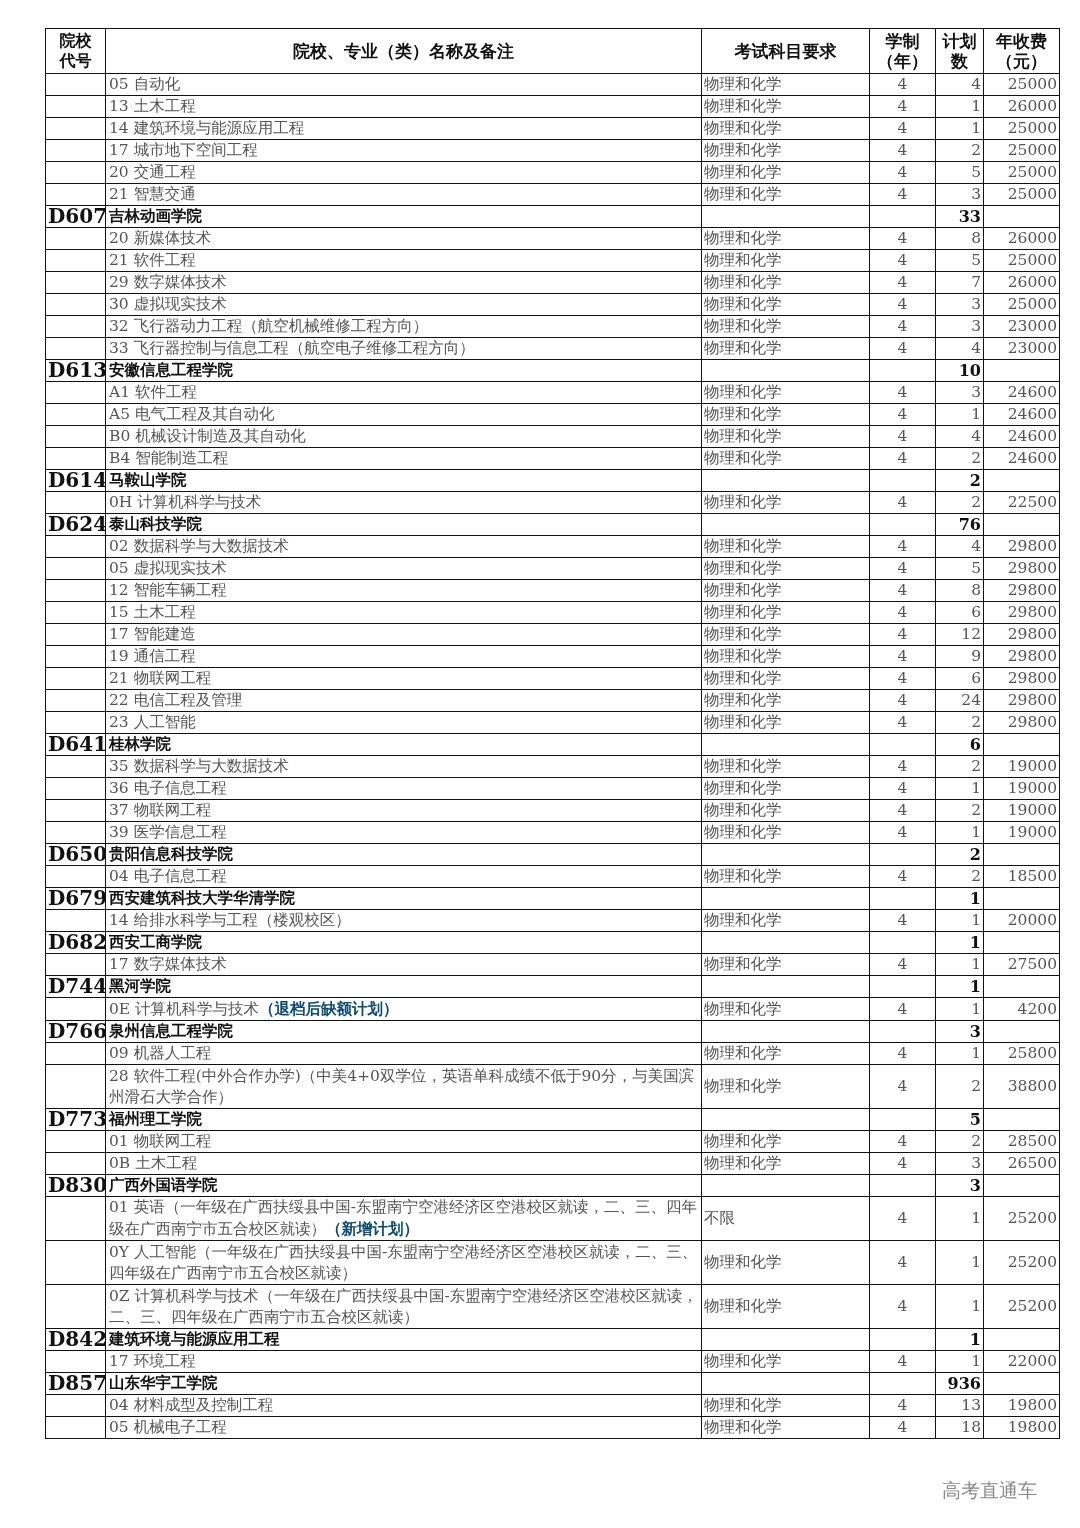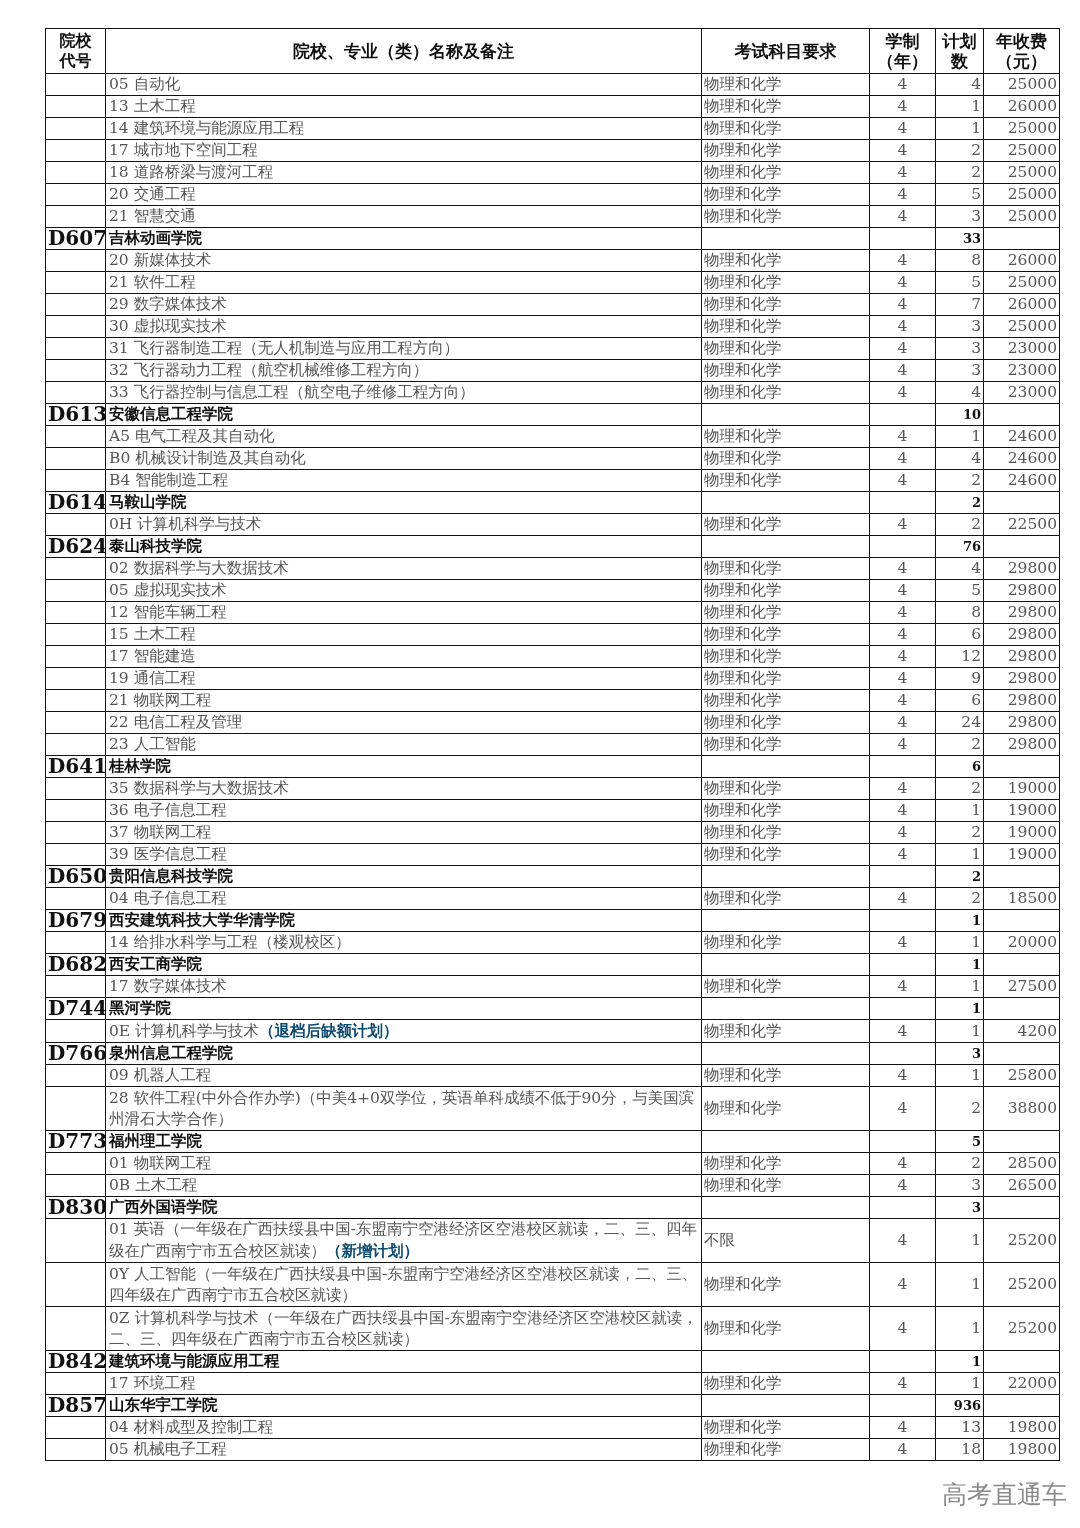--- a/index.html
+++ b/index.html
@@ -18,23 +18,23 @@
        line-height: 20px; font-family: "DejaVu Sans", "Liberation Sans", sans-serif; }
   th.hcode { font-size: 16px; line-height: 20px; }
   td { height: 22px; font-size: 15.5px; line-height: 21px; color: #555; white-space: nowrap; }
   tr.double td { height: 44px; }
   tr.double td.name { white-space: normal; line-height: 21px; }
   td.name { padding-left: 3px; }
   td.yrs { text-align: center; color: #555; }
   td.plan, td.fee { text-align: right; padding-right: 2px; }
   tr.school td { color: #111; font-weight: bold; font-family: "DejaVu Sans", "Liberation Sans", sans-serif; font-size: 15.5px; }
   tr.school td.code { font-family: "DejaVu Serif", "Liberation Serif", serif; font-size: 20px; padding-left: 2px; }
-  tr.school td.plan { font-family: "DejaVu Serif", "Liberation Serif", serif; font-size: 13px; }
+  tr.school td.plan { font-family: "DejaVu Serif", "Liberation Serif", serif; font-size: 16px; }
   .bold-note { color: #0c4a6e; font-weight: bold; }
-  .watermark { position: absolute; left: 942px; top: 1478px; font-size: 25px; color: #8a8a8a;
+  .watermark { position: absolute; left: 942px; top: 1478px; font-size: 19px; color: #8a8a8a;
                font-family: "DejaVu Sans", "Liberation Sans", sans-serif; letter-spacing: 0px;
                text-shadow: 0 0 1px #fff; }
 </style>
 </head>
 <body>
 
 <div class="table-wrap">
   <table>
     <colgroup>
       <col class="c-code">
@@ -82,28 +82,20 @@
         <tr class="major">
           <td class="code"></td>
           <td class="name"><span>17 城市地下空间工程</span></td>
           <td class="subj">物理和化学</td>
           <td class="yrs">4</td>
           <td class="plan">2</td>
           <td class="fee">25000</td>
         </tr>
         <tr class="major">
           <td class="code"></td>
-          <td class="name"><span>18 道路桥梁与渡河工程</span></td>
-          <td class="subj">物理和化学</td>
-          <td class="yrs">4</td>
-          <td class="plan">2</td>
-          <td class="fee">25000</td>
-        </tr>
-        <tr class="major">
-          <td class="code"></td>
           <td class="name"><span>20 交通工程</span></td>
           <td class="subj">物理和化学</td>
           <td class="yrs">4</td>
           <td class="plan">5</td>
           <td class="fee">25000</td>
         </tr>
         <tr class="major">
           <td class="code"></td>
           <td class="name"><span>21 智慧交通</span></td>
           <td class="subj">物理和化学</td>
@@ -146,28 +138,20 @@
         <tr class="major">
           <td class="code"></td>
           <td class="name"><span>30 虚拟现实技术</span></td>
           <td class="subj">物理和化学</td>
           <td class="yrs">4</td>
           <td class="plan">3</td>
           <td class="fee">25000</td>
         </tr>
         <tr class="major">
           <td class="code"></td>
-          <td class="name"><span>31 飞行器制造工程（无人机制造与应用工程方向）</span></td>
-          <td class="subj">物理和化学</td>
-          <td class="yrs">4</td>
-          <td class="plan">3</td>
-          <td class="fee">23000</td>
-        </tr>
-        <tr class="major">
-          <td class="code"></td>
           <td class="name"><span>32 飞行器动力工程（航空机械维修工程方向）</span></td>
           <td class="subj">物理和化学</td>
           <td class="yrs">4</td>
           <td class="plan">3</td>
           <td class="fee">23000</td>
         </tr>
         <tr class="major">
           <td class="code"></td>
           <td class="name"><span>33 飞行器控制与信息工程（航空电子维修工程方向）</span></td>
           <td class="subj">物理和化学</td>
@@ -175,20 +159,28 @@
           <td class="plan">4</td>
           <td class="fee">23000</td>
         </tr>
         <tr class="school">
           <td class="code">D613</td>
           <td class="name"><span>安徽信息工程学院</span></td>
           <td class="subj"></td>
           <td class="yrs"></td>
           <td class="plan">10</td>
           <td class="fee"></td>
+        </tr>
+        <tr class="major">
+          <td class="code"></td>
+          <td class="name"><span>A1 软件工程</span></td>
+          <td class="subj">物理和化学</td>
+          <td class="yrs">4</td>
+          <td class="plan">3</td>
+          <td class="fee">24600</td>
         </tr>
         <tr class="major">
           <td class="code"></td>
           <td class="name"><span>A5 电气工程及其自动化</span></td>
           <td class="subj">物理和化学</td>
           <td class="yrs">4</td>
           <td class="plan">1</td>
           <td class="fee">24600</td>
         </tr>
         <tr class="major">

